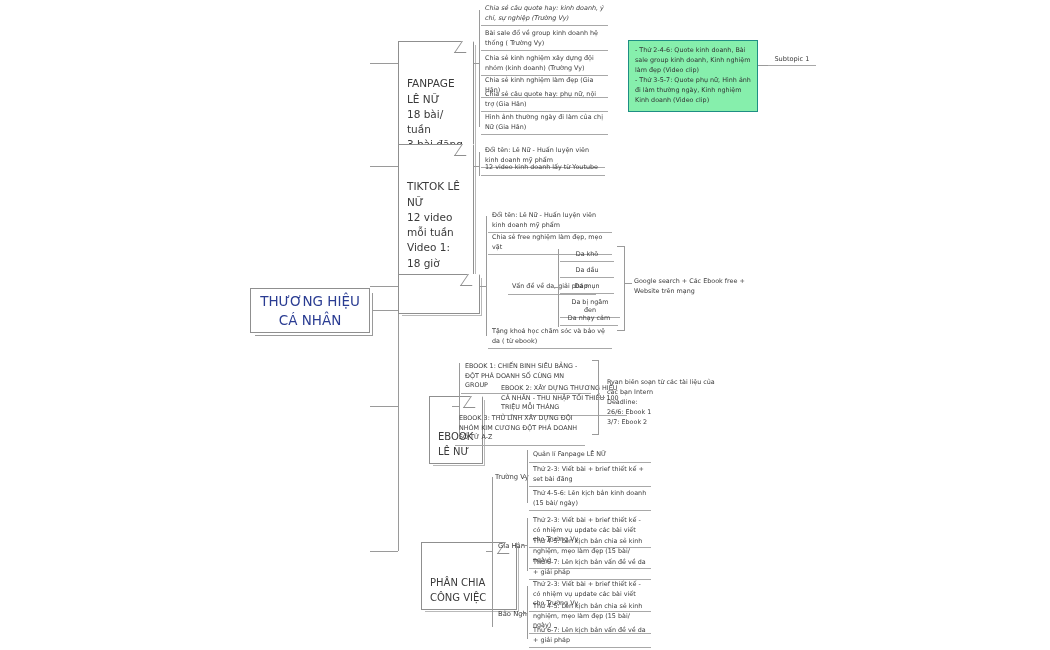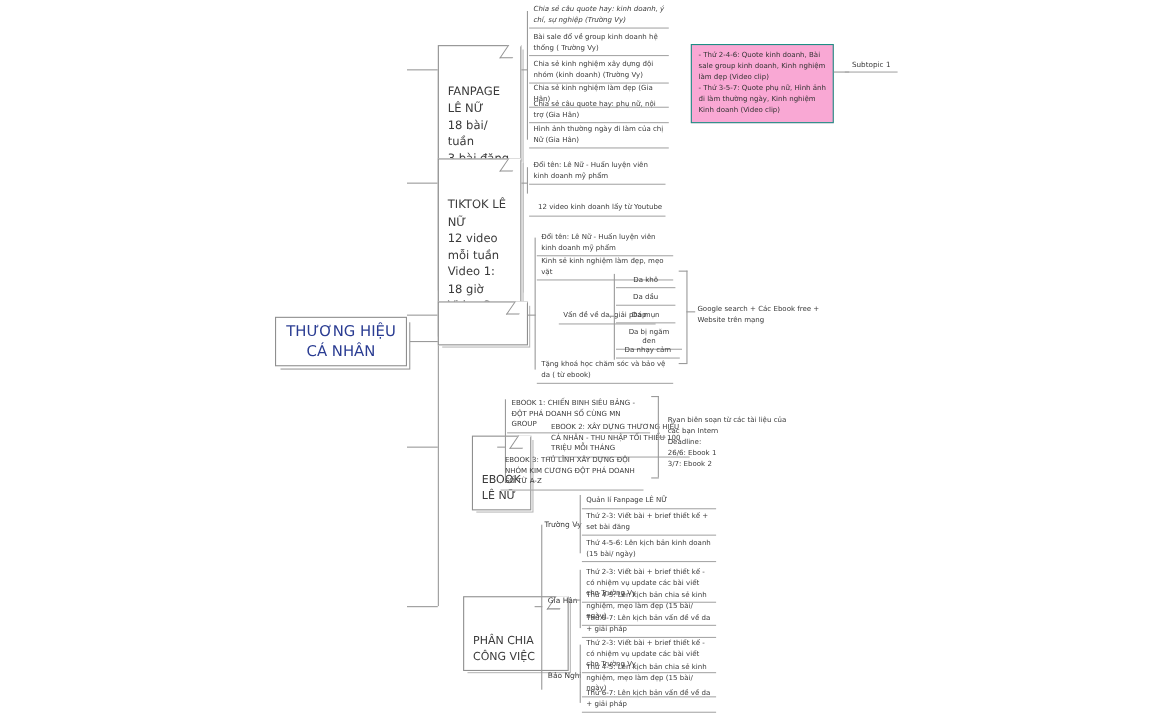--- a/index.html
+++ b/index.html
@@ -78,21 +78,21 @@
     color: #3b3b3b;
     padding: 3px 6px;
     border-bottom: 1px solid #a8a8a8;
     text-align: center;
   }
 
   
   .teal {
     position: absolute;
     border: 1.4px solid #1e8e84;
-    background: #f9a8d4;
+    background: #86efac;
     color: #333333;
     font-size: 6.4px;
     line-height: 1.55;
     padding: 5px 6px;
     white-space: pre-line;
   }
 
   .note {
     position: absolute;
     font-size: 6.4px;
@@ -161,31 +161,31 @@
     <span>TIKTOK LÊ NỮ
 12 video mỗi tuần
 Video 1: 18 giờ
 Video 2: 21 giờ</span>
   </div>
 
   <div class="ln v" style="left:479px; top:152px; height:24px;"></div>
   <div class="ln h" style="left:474px; top:166px; width:6px;"></div>
 
   <div class="leaf" style="left:481px; top:144px; width:124px;">Đổi tên: Lê Nữ - Huấn luyện viên kinh doanh mỹ phẩm</div>
-  <div class="leaf" style="left:481px; top:182px; width:124px;text-align:right;">12 video kinh doanh lấy từ Youtube</div>
+  <div class="leaf" style="left:481px; top:161px; width:124px;">12 video kinh doanh lấy từ Youtube</div>
 
   <div class="branch" style="left:398px; top:274px; width:82px;">
     <span class="fold"></span>
   </div>
 
   <div class="ln v" style="left:486px; top:216px; height:120px;"></div>
   <div class="ln h" style="left:480px; top:286px; width:7px;"></div>
 
   <div class="leaf" style="left:488px; top:209px; width:124px;">Đổi tên: Lê Nữ - Huấn luyện viên kinh doanh mỹ phẩm</div>
-  <div class="leaf" style="left:488px; top:231px; width:124px;">Kinh sẻ kinh nghiệm làm đẹp, mẹo vặt</div>
+  <div class="leaf" style="left:488px; top:231px; width:124px;">Chia sẻ free nghiệm làm đẹp, mẹo vặt</div>
   <div class="leaf" style="left:508px; top:280px; width:88px;">Vấn đề về da, giải pháp</div>
   <div class="leaf" style="left:488px; top:325px; width:124px;">Tặng khoá học chăm sóc và bảo vệ da ( từ ebook)</div>
 
   <div class="ln v" style="left:558px; top:249px; height:78px;"></div>
   <div class="ln h" style="left:552px; top:287px; width:7px;"></div>
 
   <div class="chip" style="left:560px; top:247px; width:54px;">Da khô</div>
   <div class="chip" style="left:560px; top:263px; width:54px;">Da dầu</div>
   <div class="chip" style="left:560px; top:279px; width:54px;">Da mụn</div>
   <div class="chip" style="left:560px; top:295px; width:60px;">Da bị ngăm đen</div>

